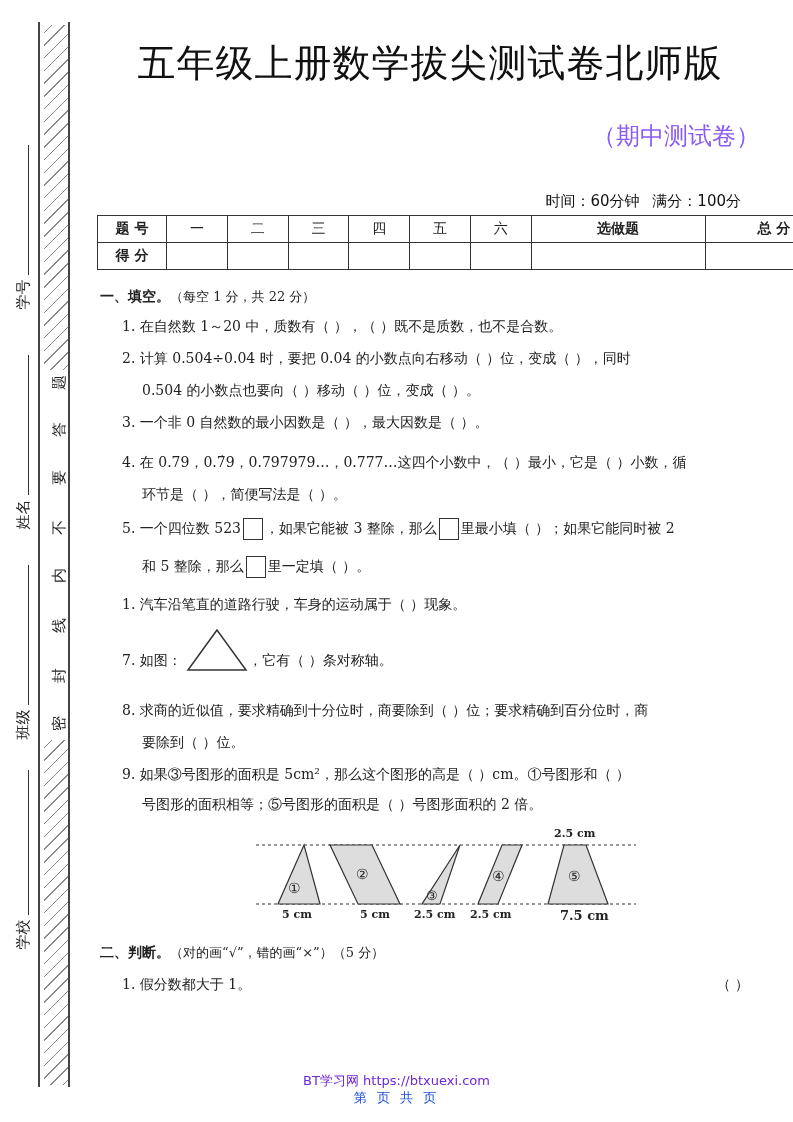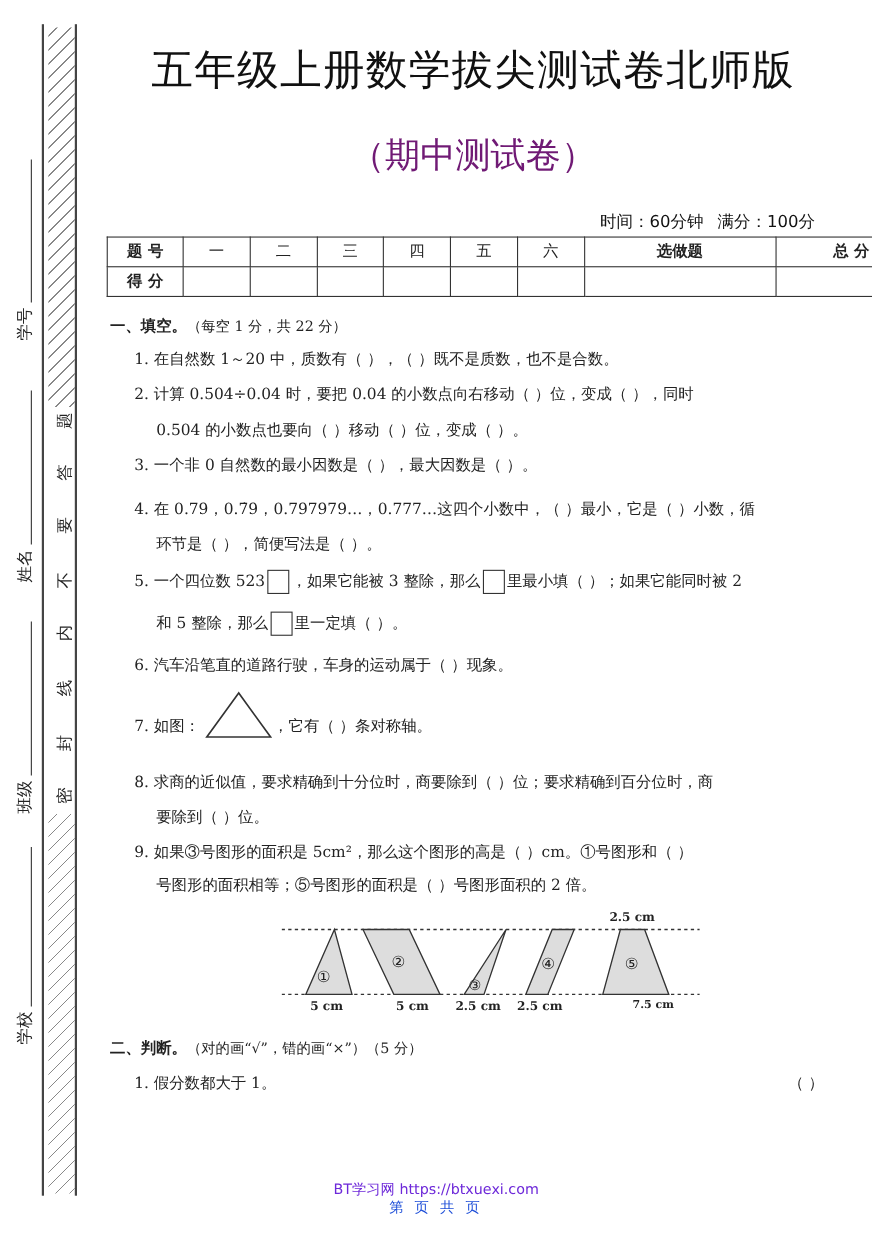--- a/index.html
+++ b/index.html
@@ -7,22 +7,22 @@
        font-family:"DejaVu Serif","Liberation Serif",serif;color:#222;}
   .margin-strip{position:absolute;left:0;top:0;width:90px;height:1122px;}
   .vline{position:absolute;width:2px;background:#444;}
   .hatch{position:absolute;left:44px;width:24px;
     background:repeating-linear-gradient(135deg,transparent 0 5px,#888 5px 6px,transparent 6px 9px);}
   .seal-char{position:absolute;left:52px;font-size:15px;transform:rotate(-90deg);color:#222;}
   .side-label{position:absolute;left:8px;font-size:15px;transform:rotate(-90deg);transform-origin:center;white-space:nowrap;}
   .side-line{position:absolute;left:28px;width:1px;background:#333;}
   .title{position:absolute;left:100px;top:38px;width:660px;text-align:center;
      font-family:"DejaVu Sans","Liberation Sans",sans-serif;font-size:38px;color:#111;letter-spacing:1px;}
-  .subtitle{position:absolute;left:100px;top:120px;width:660px;text-align:center;
-     font-family:"DejaVu Sans","Liberation Sans",sans-serif;font-size:32px;color:#701a75;}
+  .subtitle{position:absolute;left:100px;top:120px;width:660px;text-align:right;
+     font-family:"DejaVu Sans","Liberation Sans",sans-serif;font-size:24px;color:#8b5cf6;}
   .meta{position:absolute;right:52px;top:192px;font-family:"DejaVu Sans","Liberation Sans",sans-serif;font-size:15px;color:#111;}
   table.score{position:absolute;left:97px;top:215px;border-collapse:collapse;width:746px;}
   table.score td{border:1px solid #333;height:26px;text-align:center;font-size:14px;font-weight:bold;padding:0;}
   .sec{position:absolute;left:100px;font-size:14px;font-weight:bold;}
   .sec .note{font-weight:normal;font-size:13px;margin-top:16px;}
   .q{position:absolute;left:122px;font-size:14px;white-space:nowrap;}
   .cont{position:absolute;left:142px;font-size:14px;white-space:nowrap;}
   .box{display:inline-block;width:18px;height:20px;border:1.5px solid #333;vertical-align:middle;margin:0 2px;}
   .footer{position:absolute;left:0;width:793px;text-align:center;font-family:"DejaVu Sans","Liberation Sans",sans-serif;}
 </style>
@@ -97,21 +97,21 @@
 <div class="q" style="top:414px;">3. 一个非 0 自然数的最小因数是（      ），最大因数是（      ）。</div>
 <div class="q" style="top:454px;">4. 在 0.79，0.7̇9，0.797979…，0.777…这四个小数中，（      ）最小，它是（      ）小数，循</div>
 <div class="cont" style="top:486px;">环节是（      ），简便写法是（      ）。</div>
 
 <div class="q" style="top:518px;">
   <span>5. 一个四位数 523</span><span class="box"></span><span>，如果它能被 3 整除，那么</span><span class="box"></span><span>里最小填（      ）；如果它能同时被 2</span>
 </div>
 <div class="cont" style="top:556px;">
   <span>和 5 整除，那么</span><span class="box"></span><span>里一定填（      ）。</span>
 </div>
-<div class="q" style="top:596px;">6. 汽车沿笔直的道路行驶，车身的运动属于（      ）现象。</div>
+<div class="q" style="top:596px;">1. 汽车沿笔直的道路行驶，车身的运动属于（      ）现象。</div>
 
 <div class="q" style="top:650px;">
   <span>7. 如图：</span>
   <svg width="62" height="44" viewBox="0 0 62 44" style="vertical-align:middle;margin-top:-22px;">
     <polygon points="31,2 2,42 60,42" fill="none" stroke="#333" stroke-width="1.5"></polygon>
   </svg><span>，它有（      ）条对称轴。</span>
 </div>
 
 <div class="q" style="top:702px;">8. 求商的近似值，要求精确到十分位时，商要除到（      ）位；要求精确到百分位时，商</div>
 <div class="cont" style="top:734px;">要除到（      ）位。</div>
@@ -131,21 +131,21 @@
   <span style="position:absolute;left:32px;top:56px;font-size:14px;">①</span>
   <span style="position:absolute;left:100px;top:42px;font-size:14px;">②</span>
   <span style="position:absolute;left:170px;top:64px;font-size:13px;">③</span>
   <span style="position:absolute;left:236px;top:44px;font-size:14px;">④</span>
   <span style="position:absolute;left:312px;top:44px;font-size:14px;">⑤</span>
   <span style="position:absolute;left:298px;top:3px;font-size:11px;font-weight:bold;">2.5 cm</span>
   <span style="position:absolute;left:26px;top:84px;font-size:11px;font-weight:bold;">5 cm</span>
   <span style="position:absolute;left:104px;top:84px;font-size:11px;font-weight:bold;">5 cm</span>
   <span style="position:absolute;left:158px;top:84px;font-size:11px;font-weight:bold;">2.5 cm</span>
   <span style="position:absolute;left:214px;top:84px;font-size:11px;font-weight:bold;">2.5 cm</span>
-  <span style="position:absolute;left:304px;top:84px;font-size:10px;font-weight:bold;margin-left:15px;">7.5 cm</span>
+  <span style="position:absolute;left:304px;top:84px;font-size:13px;font-weight:bold;">7.5 cm</span>
 </div>
 
 <div class="sec" style="top:944px;">
   <span>二、判断。</span><span class="note">（对的画“√”，错的画“×”）（5 分）</span>
 </div>
 <div class="q" style="top:976px;">1. 假分数都大于 1。</div>
 <div style="position:absolute;right:44px;top:976px;font-size:14px;">（      ）</div>
 
 <div class="footer" style="top:1072px;font-size:13px;color:#6d28d9;">BT学习网 https://btxuexi.com</div>
 <div class="footer" style="top:1089px;font-size:13px;color:#1d4ed8;letter-spacing:3px;">第 页 共 页</div>

